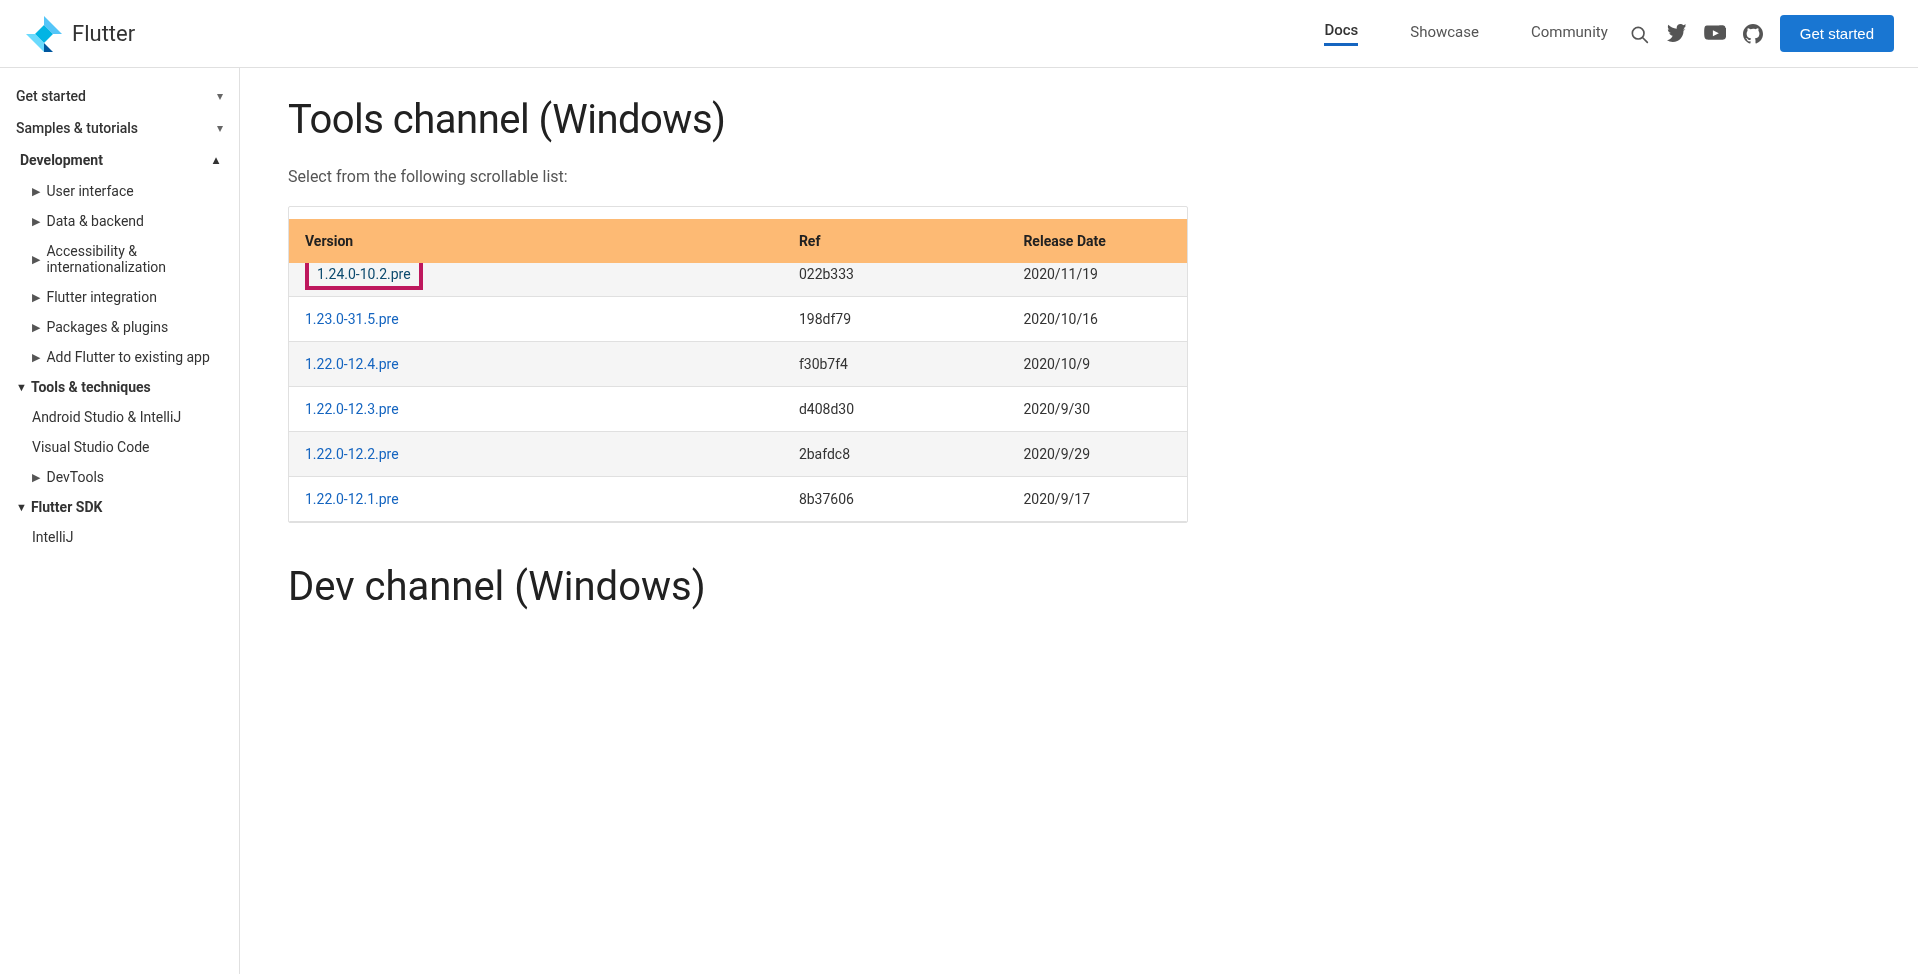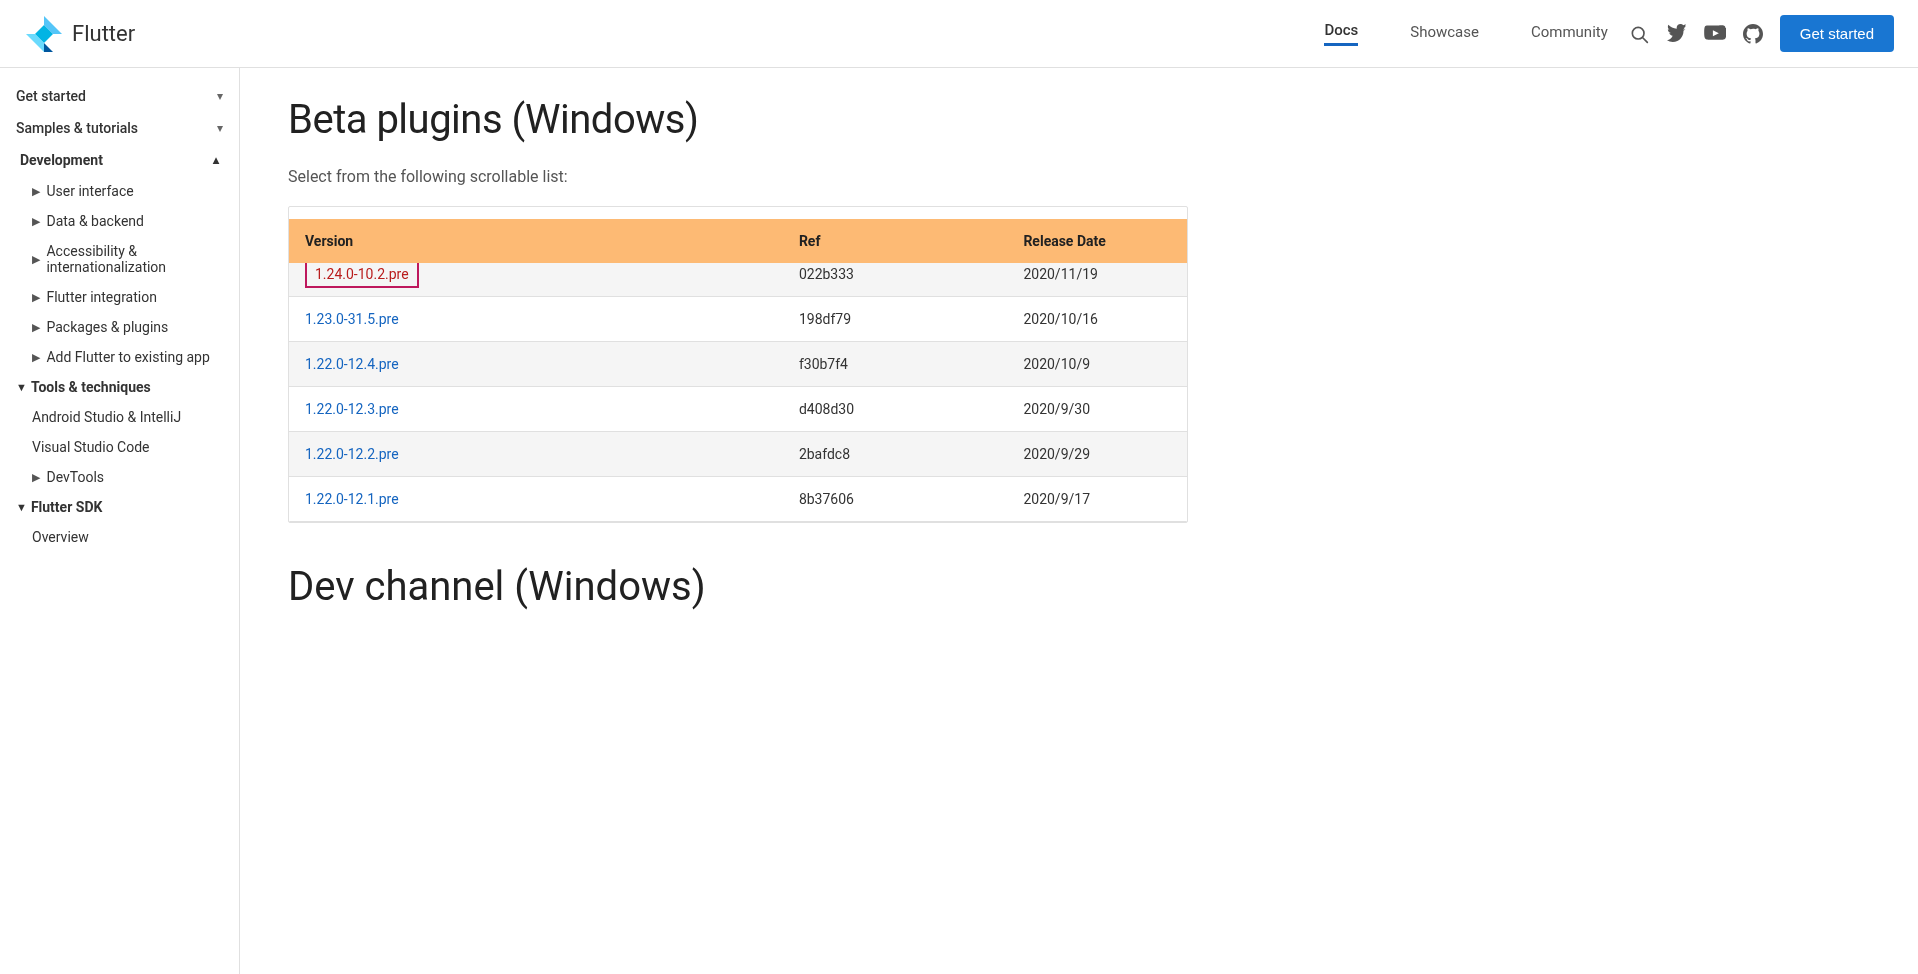--- a/index.html
+++ b/index.html
@@ -220,23 +220,23 @@
       padding: 14px 16px;
       font-size: 14px;
       color: #333;
     }
     .release-table tbody td a {
       color: #1565c0;
       text-decoration: none;
     }
 
     .selected-row td:first-child a {
-      border: 2px solid #be185d;
+      border: 4px solid #be185d;
       padding: 4px 8px;
-      color: #b91c1c;
+      color: #0c4a6e;
     }
 
     .section-title {
       font-size: 40px;
       font-weight: 400;
       color: #212121;
       margin-top: 8px;
     }
   </style>
 </head>
@@ -352,28 +352,28 @@
       <span class="arrow">▶</span>
       <span>DevTools</span>
     </div>
 
     <div class="sidebar-bold-item">
       <span class="arrow">▼</span>
       <span>Flutter SDK</span>
     </div>
 
     <div class="sidebar-sub-item" style="padding-left: 32px;">
-      <span>Overview</span>
+      <span>IntelliJ</span>
     </div>
 
   </aside>
 
   <main class="main-content">
 
-    <h1 class="page-title">Beta plugins (Windows)</h1>
+    <h1 class="page-title">Tools channel (Windows)</h1>
 
     <p class="page-subtitle">Select from the following scrollable list:</p>
 
     <div class="release-table-wrapper">
       <div class="release-table-scroll">
         <table class="release-table">
           <thead>
             <tr>
               <th style="width: 55%;">Version</th>
               <th style="width: 25%;">Ref</th>

